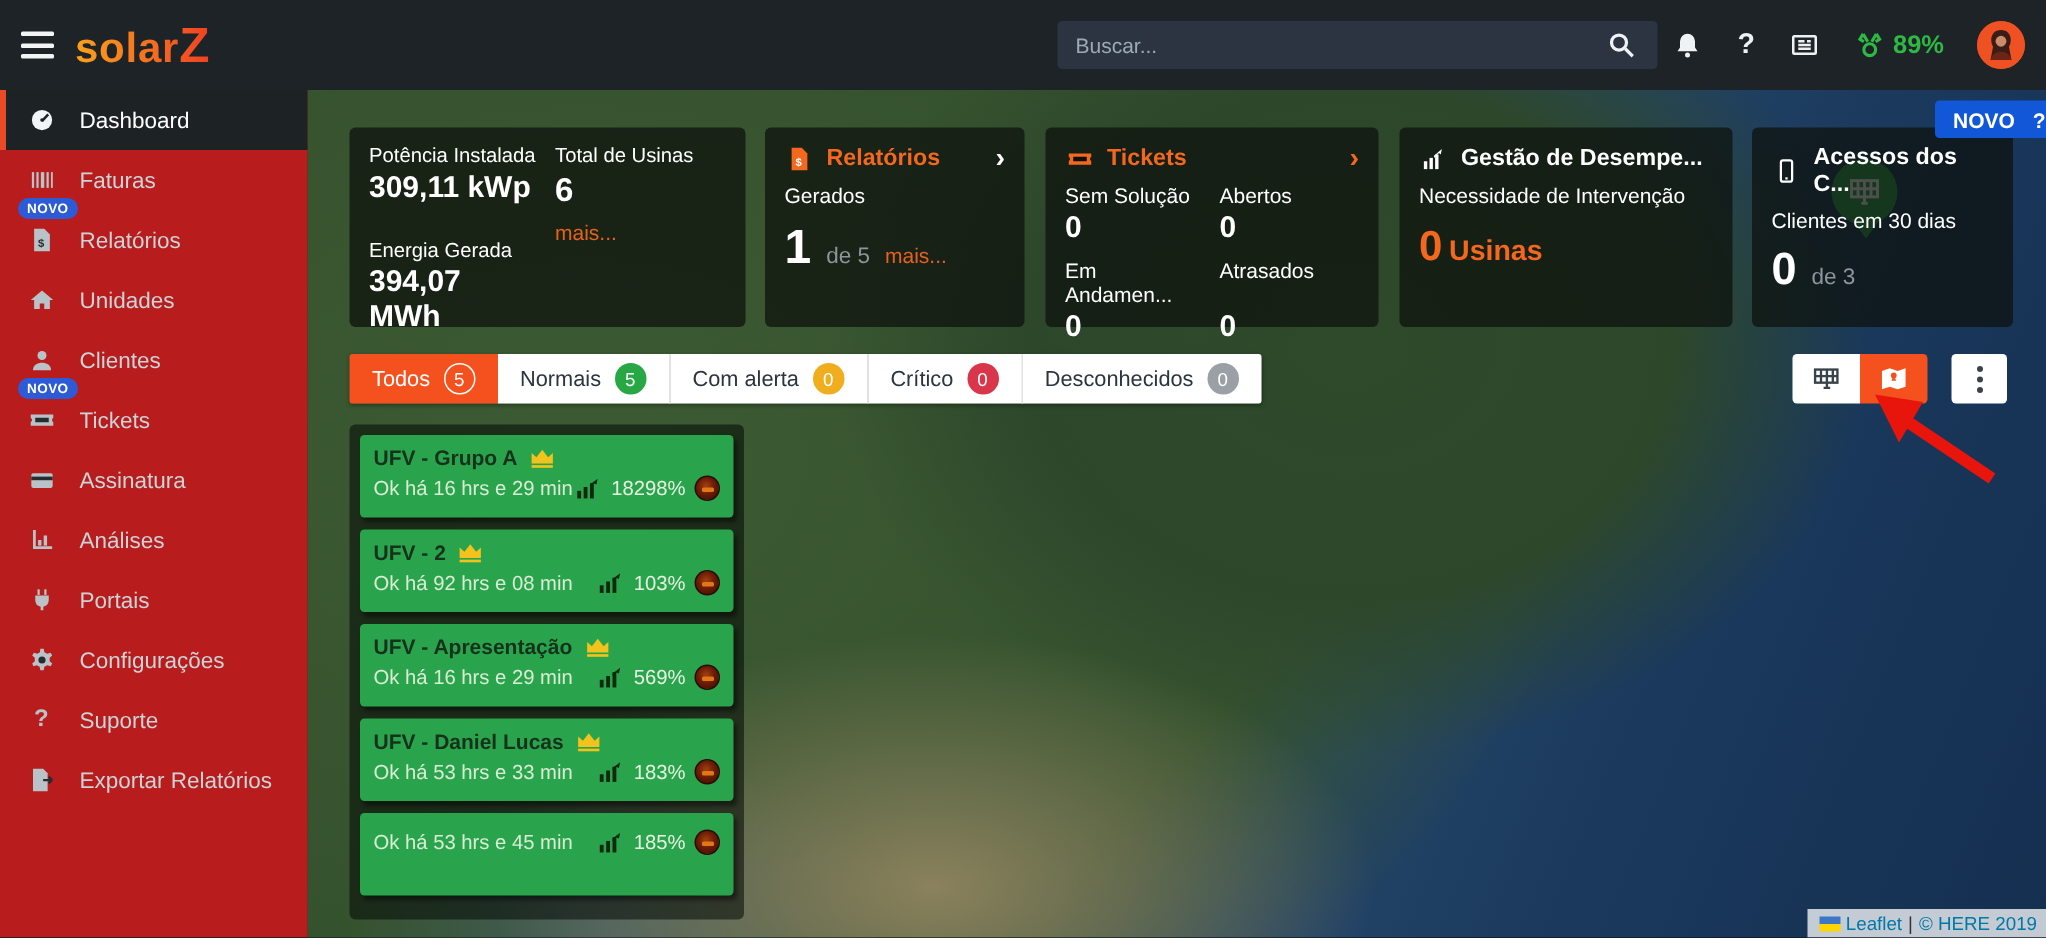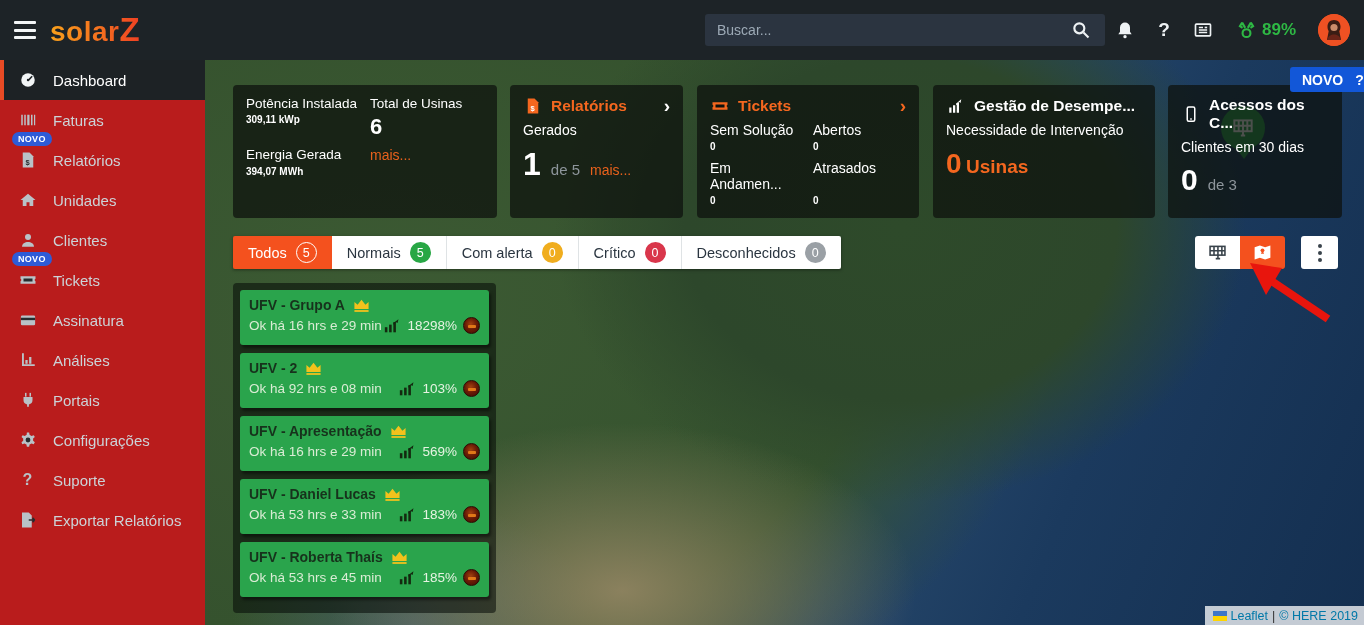--- a/index.html
+++ b/index.html
@@ -56,21 +56,21 @@
   .marker .m-tail { width:0; height:0; margin:-6px auto 0; border:11px solid transparent; border-top:15px solid #27a24e; }
 
   
   .card { position:absolute; top:85px; background:rgba(13,17,13,.74); border-radius:4px; color:#fff; padding:11px 13px; z-index:5; height:133px; }
   .c-head { display:flex; align-items:center; gap:9px; font-size:15.5px; font-weight:bold; margin-bottom:7px; }
   .c-head .ci { width:19px; height:19px; flex:none; display:flex; align-items:center; justify-content:center; }
   .c-head .ci svg { width:18px; height:18px; }
   .c-chev { margin-left:auto; font-size:19px; font-weight:bold; line-height:1; cursor:pointer; }
   .orange { color:#f4671f; }
   .grid2 { display:grid; grid-template-columns:1fr 1fr; column-gap:10px; row-gap:3px; font-size:13.5px; }
-  .gv { font-weight:bold; font-size:10px; }
+  .gv { font-weight:bold; font-size:20px; }
   .more { color:#e8611c; font-size:14px; cursor:pointer; }
   .bignum { font-size:32px; font-weight:bold; line-height:1; }
   .dim { color:#8d959b; font-size:15px; }
   #card-valores { left:233px; width:264px; }
   #card-relatorios { left:510px; width:173px; }
   #card-tickets { left:697px; width:222px; }
   #card-gestao { left:933px; width:222px; }
   #card-acessos { left:1168px; width:174px; }
   .usinas-line { margin-top:10px; font-weight:bold; }
   .usinas-line .n { font-size:28px; }
@@ -313,21 +313,21 @@
     <span>NOVO</span>
     <span>?</span>
   </div>
 
   <div class="card" id="card-valores">
     <div class="grid2">
       <span>Potência Instalada</span>
       <span>Total de Usinas</span>
       <span class="gv">309,11 kWp</span>
       <span class="gv" style="font-size:22px">6</span>
-      <span style="margin-top:4px">Energia Gerada</span>
+      <span style="margin-top:16px">Energia Gerada</span>
       <span class="more" style="margin-top:4px">mais...</span>
       <span class="gv">394,07 MWh</span>
     </div>
   </div>
 
   <div class="card" id="card-relatorios">
     <div class="c-head orange">
       <span class="ci">
           <svg viewBox="0 0 24 24">
             <path d="M5 2h9l5 5v15H5z" fill="#f4671f"></path>
@@ -526,29 +526,20 @@
                 <rect x="11" y="4" width="3" height="12"></rect>
                 <path d="M11 5l6-4.5L16 5l-1.8-.8L11 7z"></path>
               </svg>
             </span>
           <span class="p-pct">183%</span>
           <span class="p-alert"></span>
         </span>
       </div>
     </div>
     <div class="plant">
-      <div class="p-row1">
-        <span class="p-name">UFV - Roberta Thaís</span>
-        <span class="p-crown">
-            <svg viewBox="0 0 24 20" fill="currentColor">
-              <path d="M2 5l4.5 4L12 2l5.5 7L22 5v10H2z"></path>
-              <rect x="2" y="16.5" width="20" height="2.5"></rect>
-            </svg>
-          </span>
-      </div>
       <div class="p-row2">
         <span>Ok há 53 hrs e 45 min</span>
         <span class="p-right">
           <span class="p-chart">
               <svg viewBox="0 0 20 16" fill="currentColor">
                 <rect x="1" y="10" width="3" height="6"></rect>
                 <rect x="6" y="7" width="3" height="9"></rect>
                 <rect x="11" y="4" width="3" height="12"></rect>
                 <path d="M11 5l6-4.5L16 5l-1.8-.8L11 7z"></path>
               </svg>

